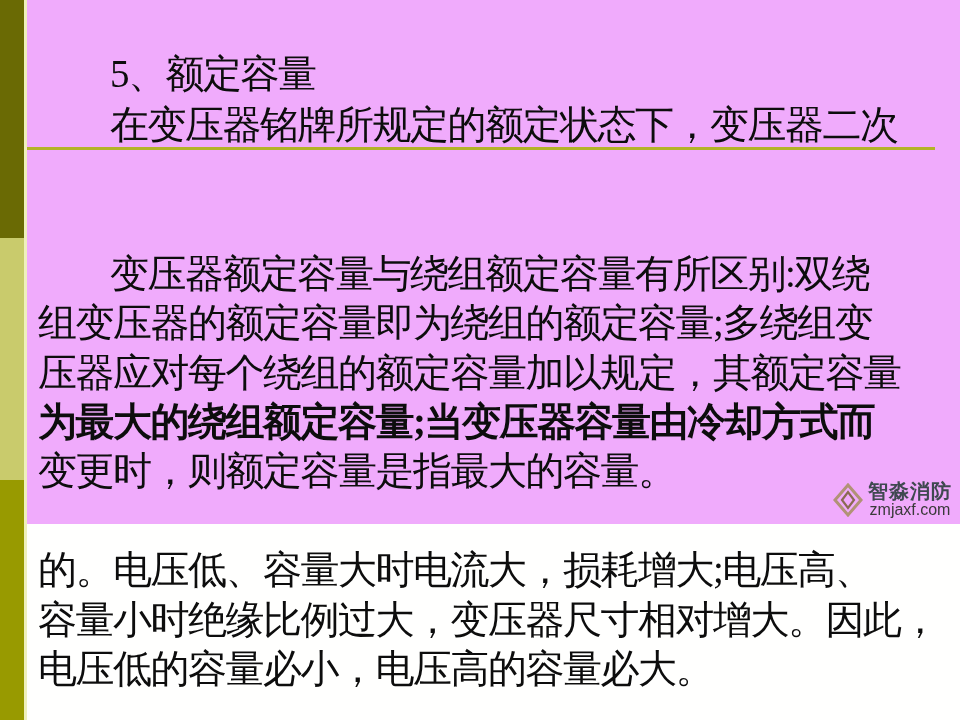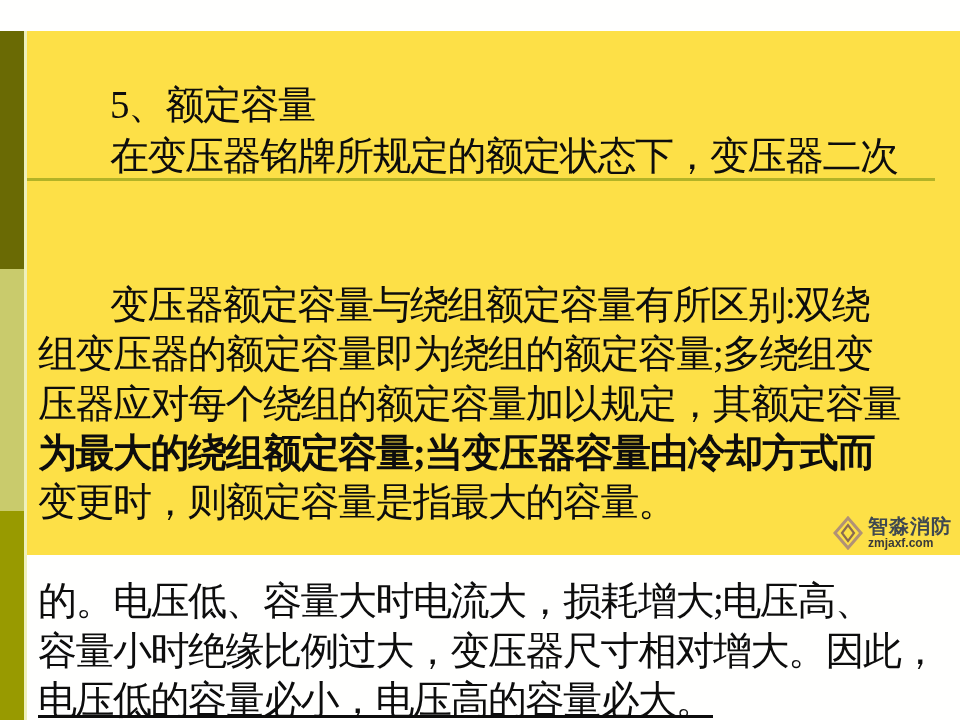--- a/index.html
+++ b/index.html
@@ -2,21 +2,21 @@
 <html><head>
 <meta charset="utf-8">
 <style>
   html, body { margin: 0; padding: 0; }
   body {
     width: 960px; height: 720px;
     background: #fffffe;
     overflow: hidden;
     font-family: "Liberation Serif", "DejaVu Serif", serif;
   }
-  .slide { position: relative; width: 960px; height: 524px; background: #fde047; margin-top: 31px; }
+  .slide { position: relative; width: 960px; height: 524px; background: #f0abfc; }
 
   
   .sidebar { position: absolute; left: 0; top: 0; width: 27px; height: 720px; }
   .band { position: absolute; left: 0; width: 24px; }
   .band1 { top: 0;    height: 238px; background: #6a6a04; }
   .band2 { top: 238px; height: 242px; background: #c9cb6c; }
   .band3 { top: 480px; height: 240px; background: #989a00; }
   .edge  { position: absolute; left: 24px; top: 0; width: 3px; height: 720px; background: #eff0bc; }
 
   
@@ -34,42 +34,42 @@
   .l3  { top: 151px; left: 38px; }
   .l4  { top: 200px; left: 38px; }
   .l5  { top: 250px; left: 110px; }
   .l6  { top: 299px; left: 38px; }
   .l7  { top: 349px; left: 38px; }
   .l8  { top: 398px; left: 38px; font-weight: bold; }
   .l9  { top: 447px; left: 38px; }
   .l10 { top: 497px; left: 110px; }
   .l11 { top: 546px; left: 38px; }
   .l12 { top: 596px; left: 38px; }
-  .l13 { top: 645px; left: 38px; text-decoration: underline; }
+  .l13 { top: 645px; left: 38px; }
 
   
   .divider {
     position: absolute; left: 27px; top: 147px;
     width: 908px; height: 3px;
     background: #b3b326;
   }
 
   
   .logo {
     position: absolute; right: 8px; bottom: 5px;
     display: flex; align-items: center; gap: 5px;
   }
   .logo-texts { display: flex; flex-direction: column; line-height: 1.05; }
   .logo-brand {
     font-family: "Liberation Sans", "DejaVu Sans", sans-serif;
     font-weight: bold; font-size: 20px; color: #3f4850; letter-spacing: 1px;
   }
   .logo-domain {
     font-family: "Liberation Sans", "DejaVu Sans", sans-serif;
-    font-weight: bold; font-size: 12px; color: #3a3a3a;
+    font-weight: normal; font-size: 16px; color: #3a3a3a; text-align: center;
   }
 </style>
 </head>
 <body>
 
 <div class="slide">
 
   <div class="sidebar">
     <div class="band band1"></div>
     <div class="band band2"></div>

